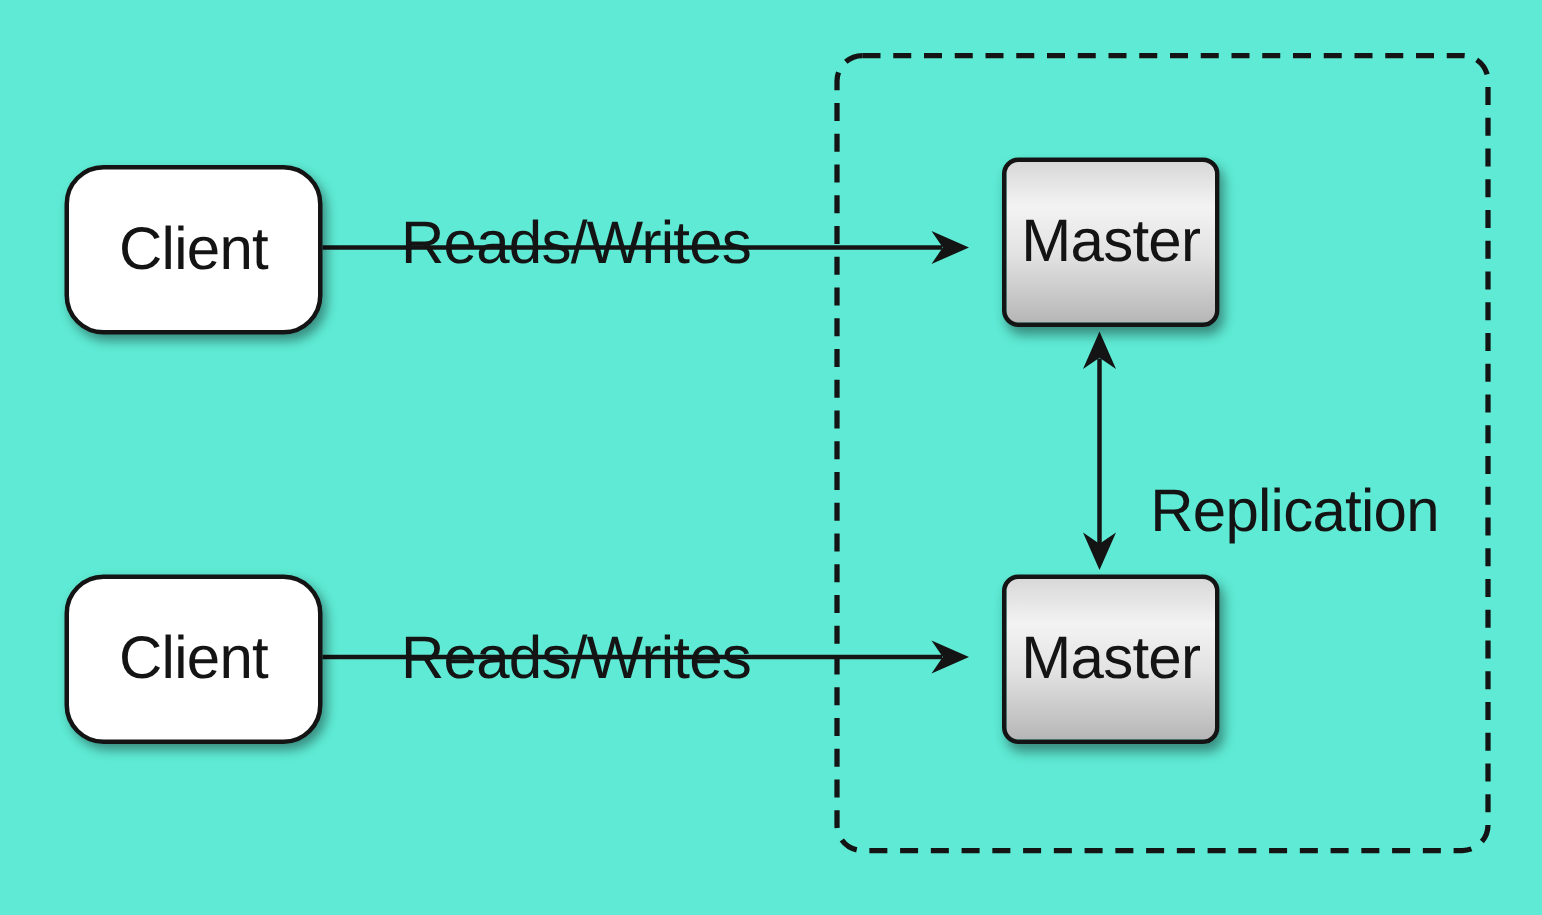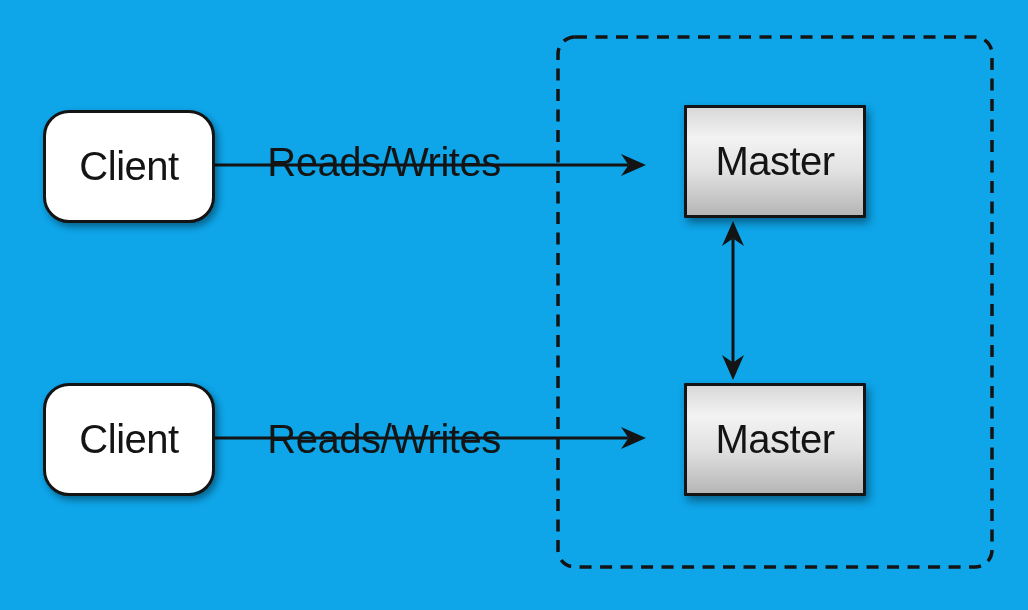--- a/index.html
+++ b/index.html
@@ -4,21 +4,21 @@
 <style>
   html, body {
     margin: 0;
     padding: 0;
     background: #ffffff;
   }
   .canvas {
     position: relative;
     width: 1028px;
     height: 610px;
-    background: #0ea5e9;
+    background: #5eead4;
     overflow: hidden;
     font-family: "Liberation Sans", "DejaVu Sans", sans-serif;
     color: #141414;
   }
   .arrow-layer {
     position: absolute;
     left: 0;
     top: 0;
     width: 1028px;
     height: 610px;
@@ -37,24 +37,24 @@
     left: 43px;
     width: 172px;
     height: 113px;
     border-radius: 26px;
     background: #ffffff;
     box-shadow: 3px 4px 7px rgba(0,0,0,0.40);
   }
   .client-top    { top: 110px; }
   .client-bottom { top: 383px; }
   .master {
-    left: 684px;
-    width: 182px;
+    left: 668px;
+    width: 145px;
     height: 113px;
-    border-radius: 1px;
+    border-radius: 11px;
     background: linear-gradient(180deg, #d8d8d8 0%, #f3f3f3 28%, #e2e2e2 58%, #b6b6b6 100%);
     box-shadow: 3px 5px 8px rgba(0,0,0,0.40);
   }
   .master-top    { top: 105px; }
   .master-bottom { top: 383px; }
   .edge-label {
     position: absolute;
     display: flex;
     align-items: center;
     justify-content: center;
@@ -107,14 +107,15 @@
   </div>
 
   <div class="node master master-bottom">
     <span>Master</span>
   </div>
 
   <div class="edge-label label-rw-top">Reads/Writes</div>
 
   <div class="edge-label label-rw-bottom">Reads/Writes</div>
 
+  <div class="edge-label label-replication">Replication</div>
 
 </div>
 
 </body></html>

